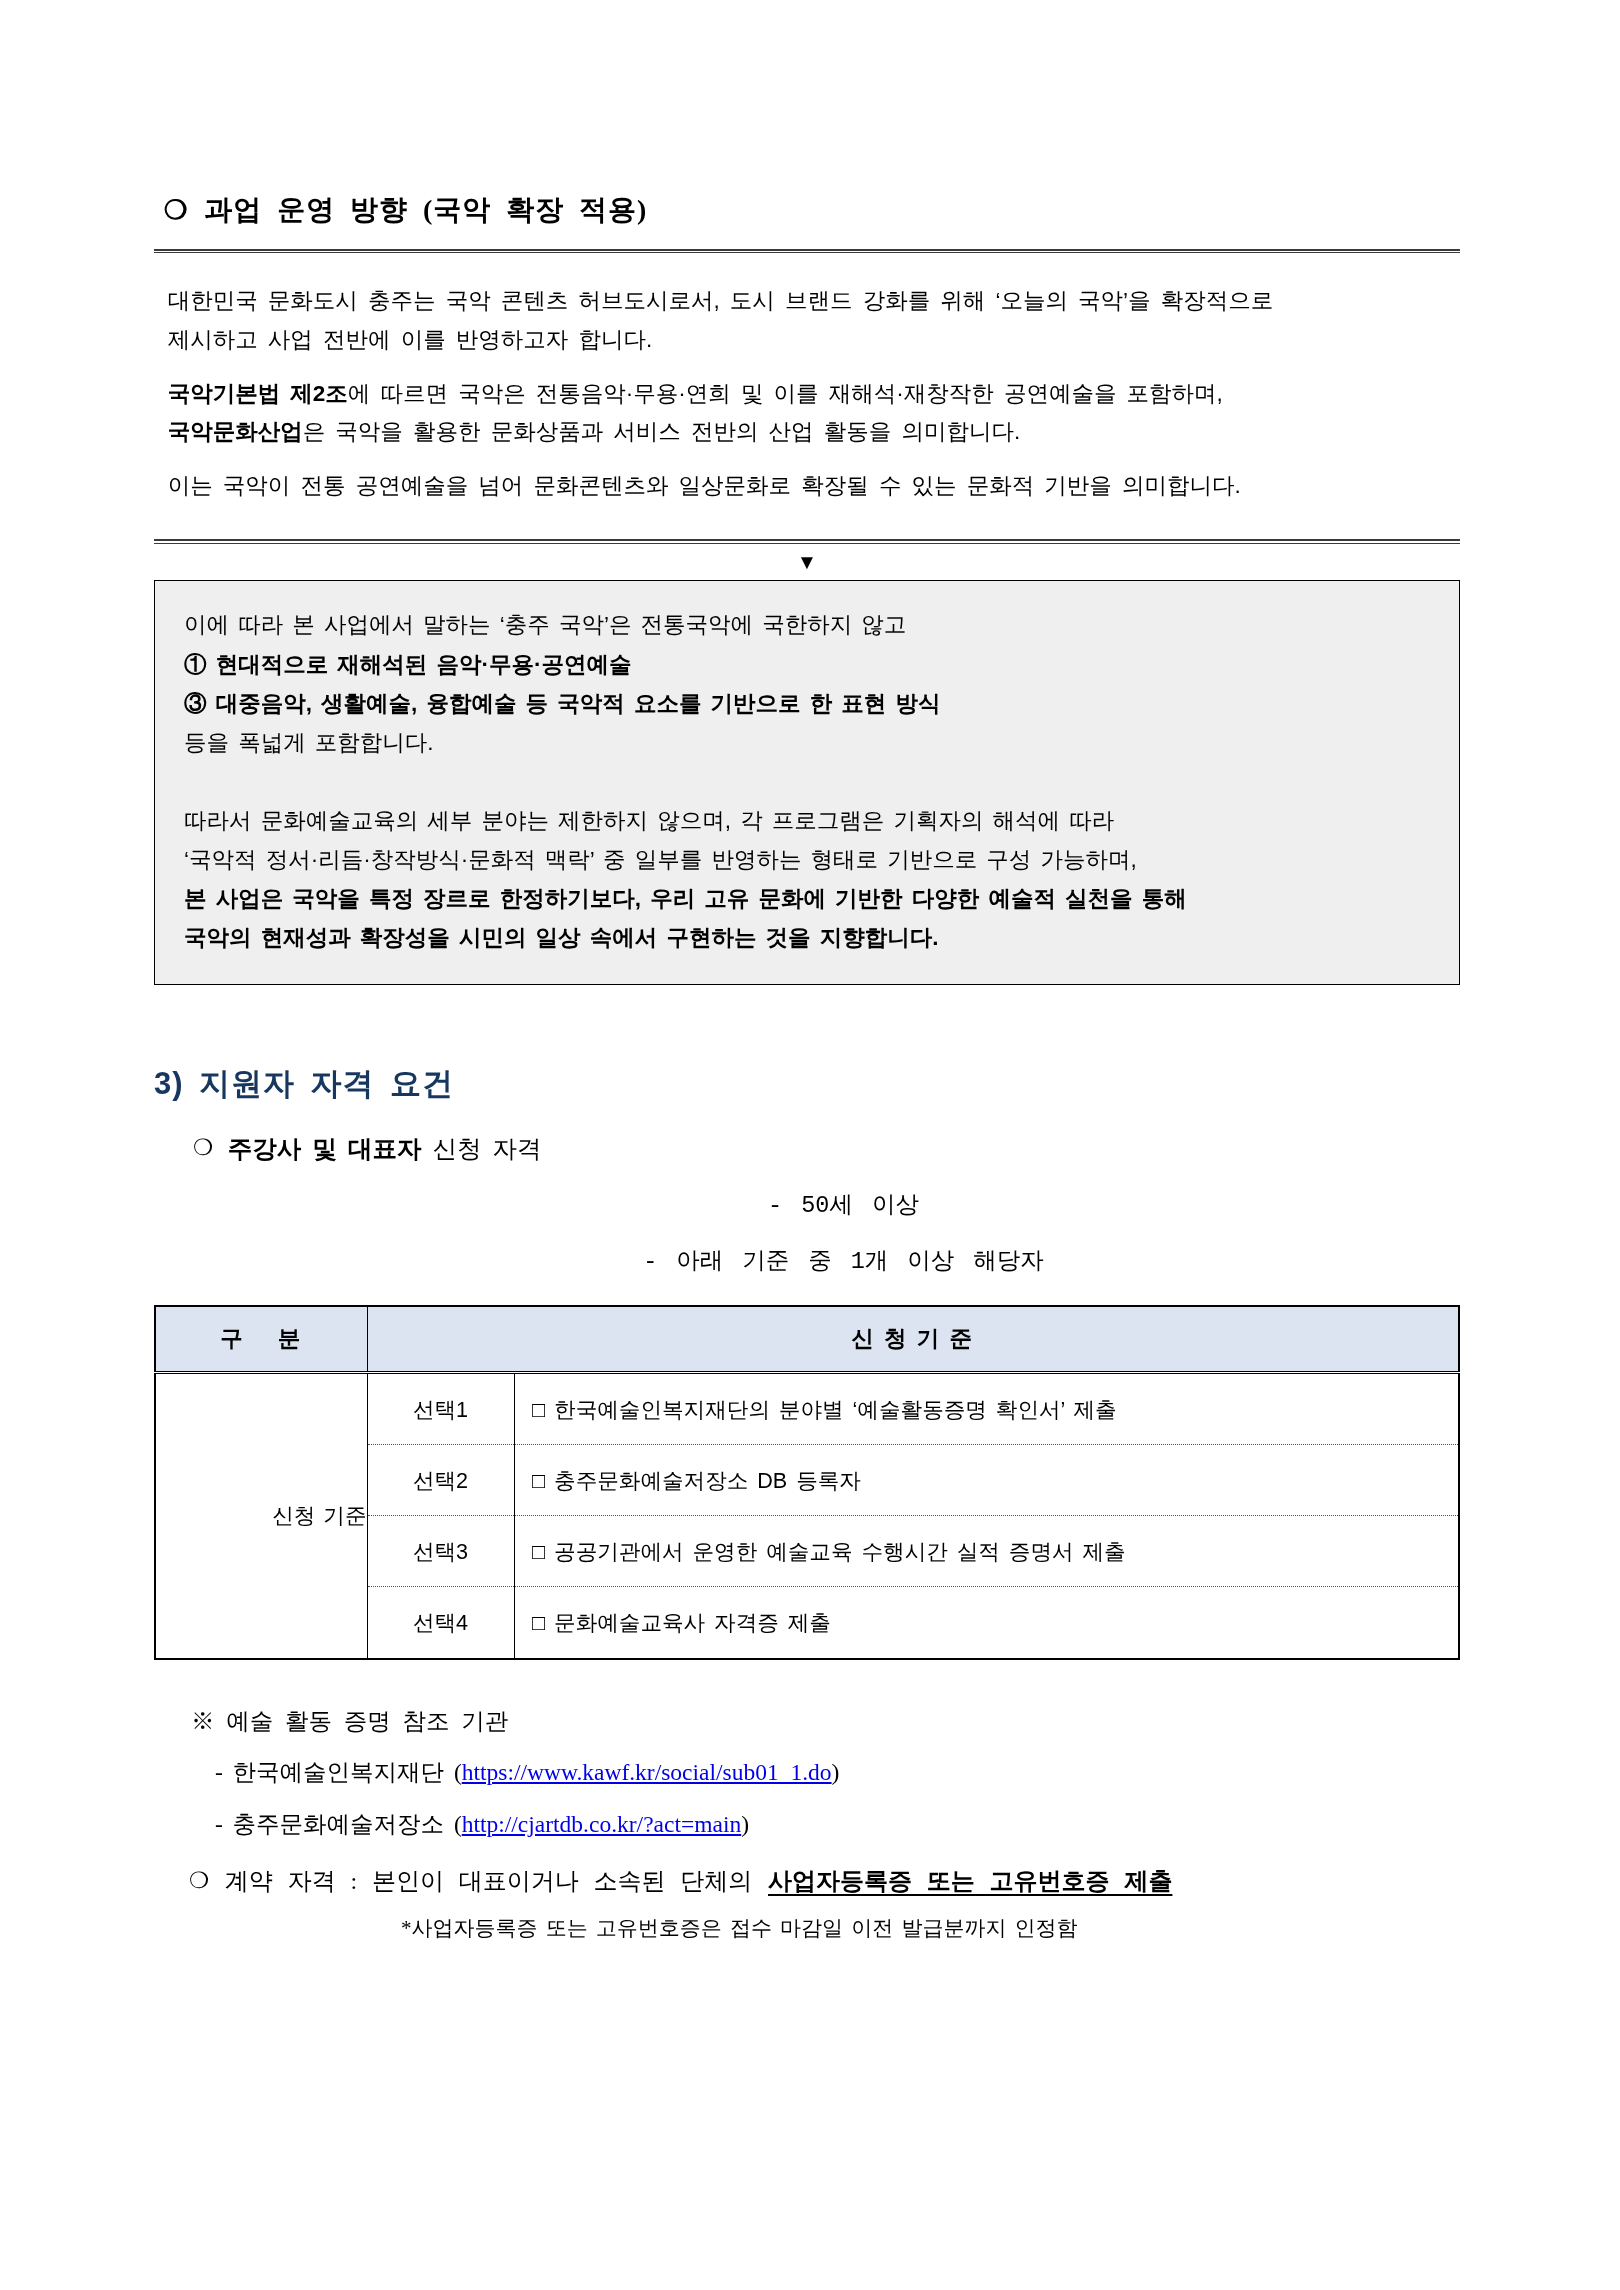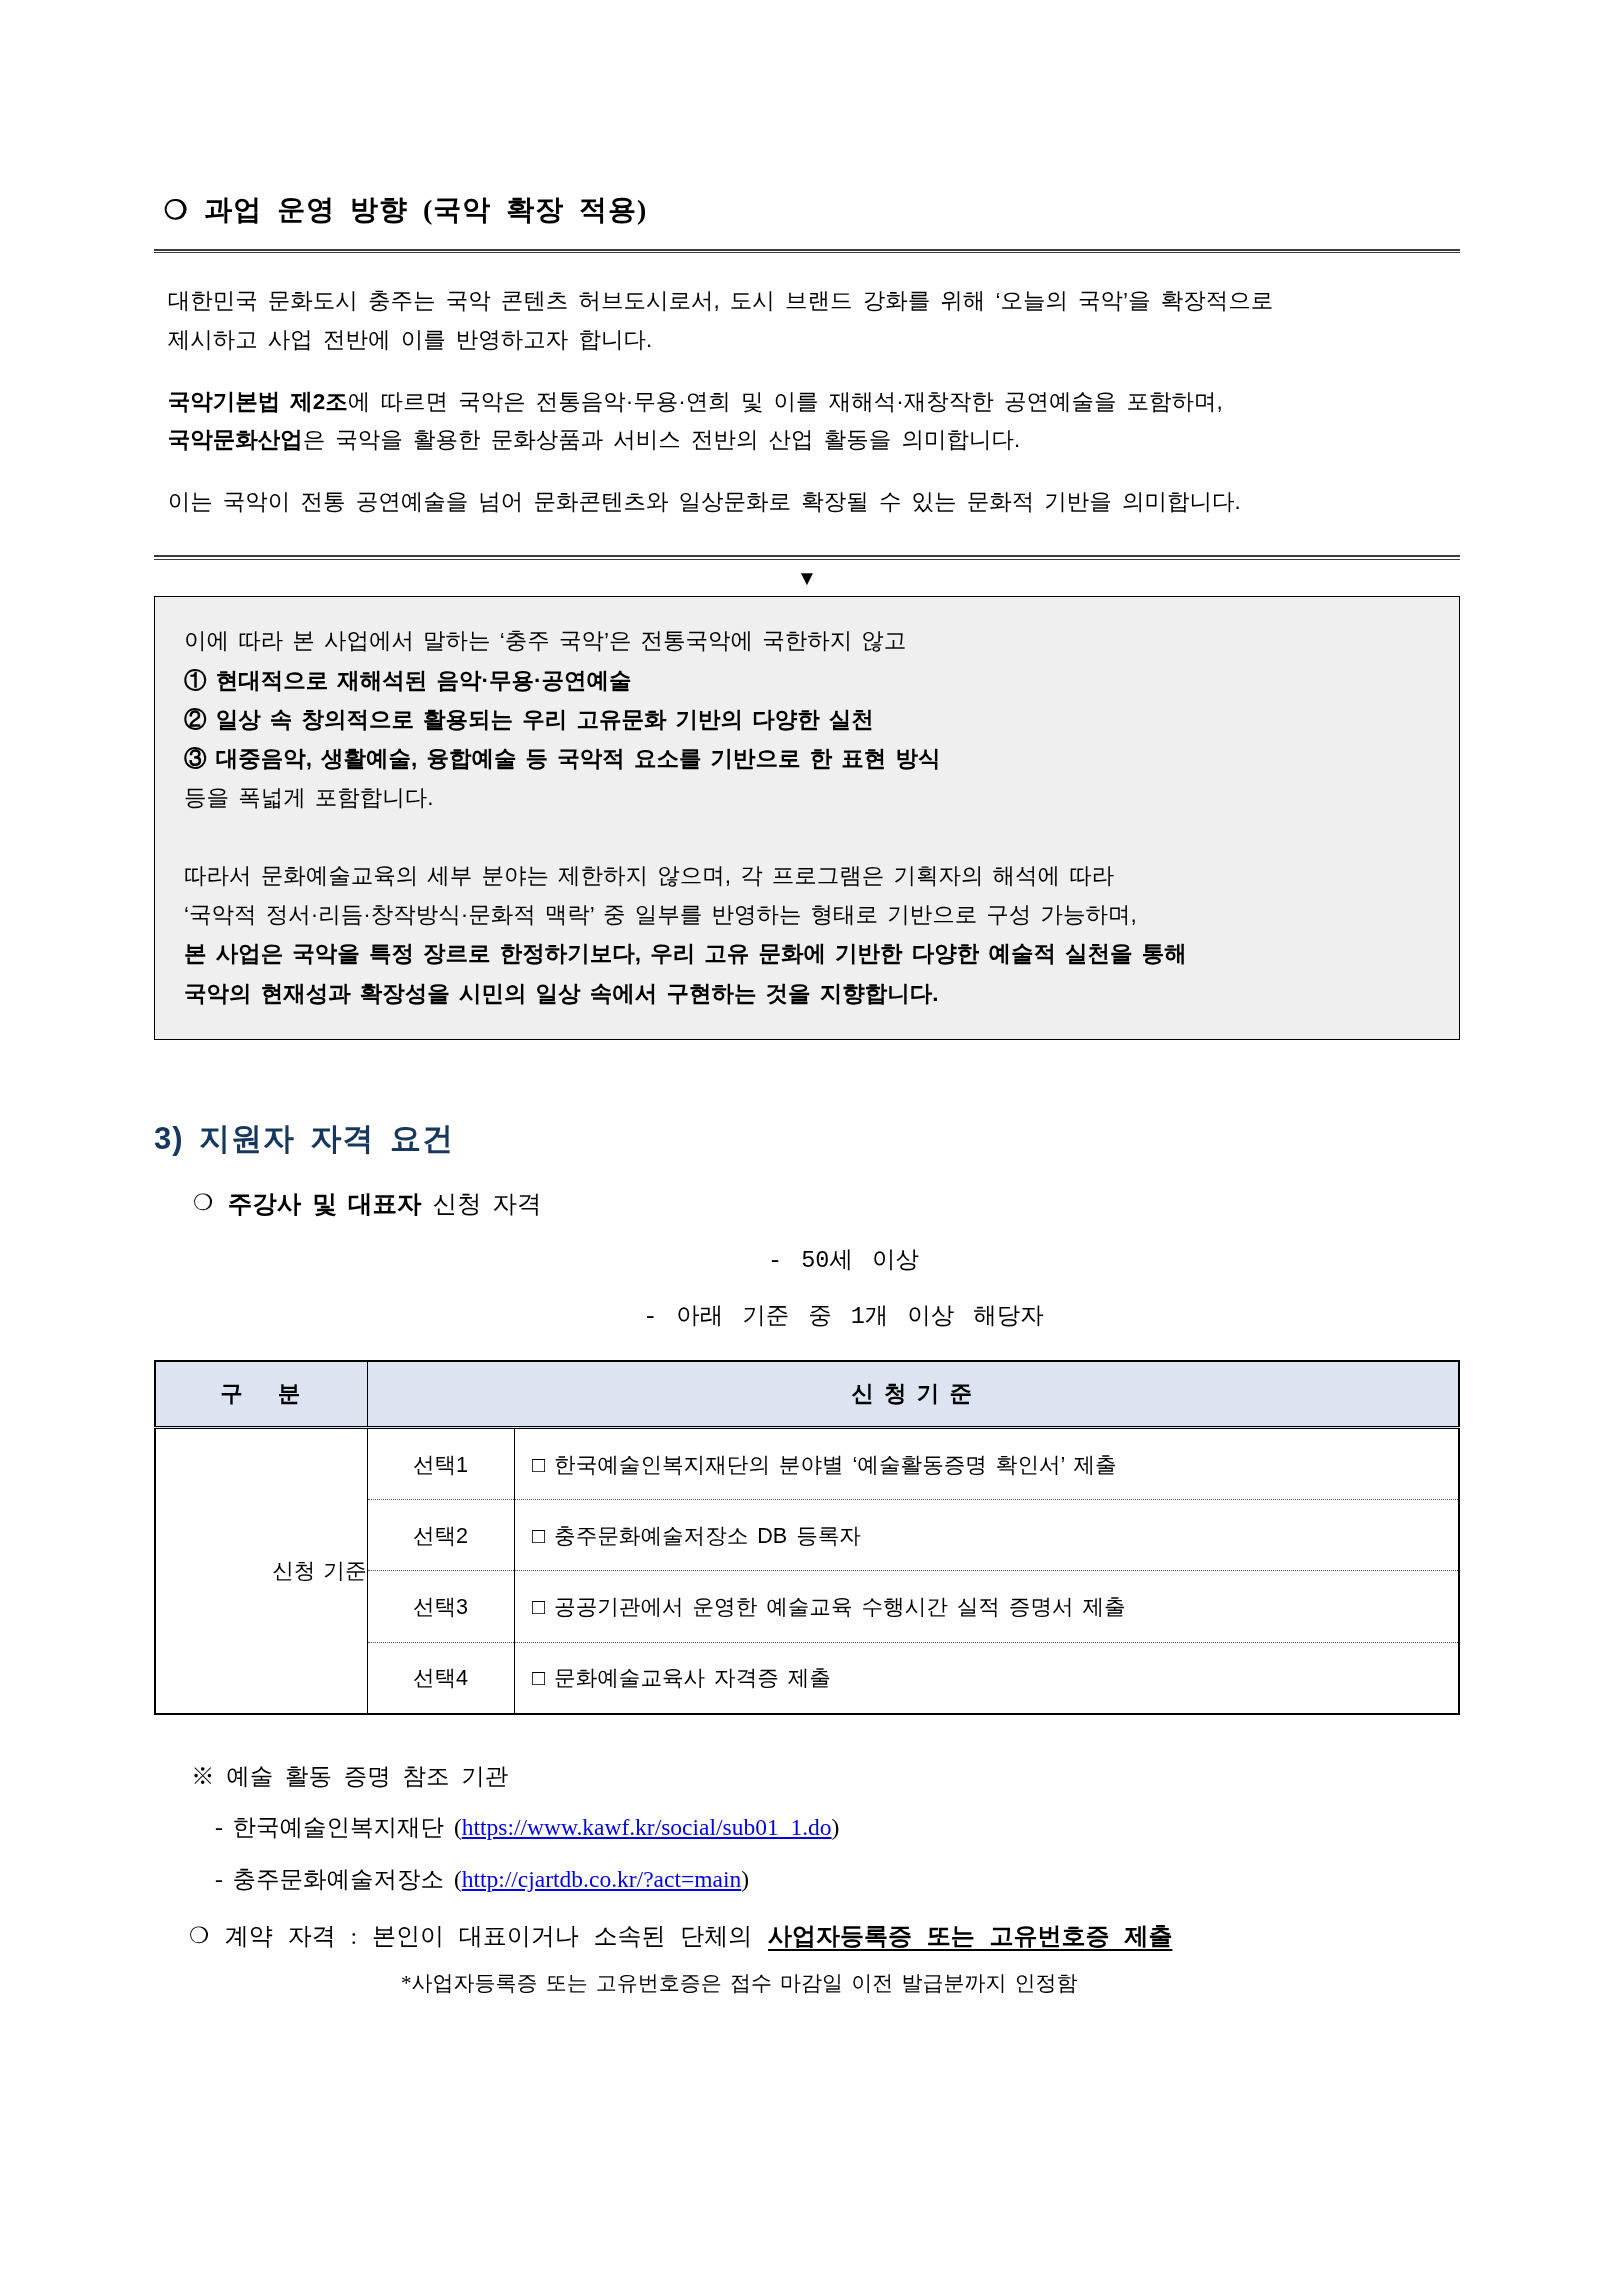--- a/index.html
+++ b/index.html
@@ -23,21 +23,21 @@
     margin-bottom:19.6px;
   }
   .bullet-circle { font-size:26.5px; font-weight:700; line-height:1; }
   
   .rule-double {
     height:4.9px;
     border-top:2px solid #3b3b3b;
     border-bottom:1px solid #3b3b3b;
   }
   
-  .paragraph { padding-left:13.7px; margin-top:24px; }
+  .paragraph { padding-left:13.7px; margin-top:16px; }
   .body-line {
     font-size:22.5px; line-height:1.7;
     word-spacing:3.9px; color:#000;
   }
   .body-line b { font-weight:700; }
   .first-para { margin-top:29px; }
   .pre-rule { margin-bottom:33px; }
   
   .arrow-row { text-align:center; font-size:20.6px; line-height:1; margin:8.8px 0 6.9px; }
   
@@ -143,21 +143,20 @@
 
   <div class="rule-double"></div>
 
   <div class="arrow-row">
     <span>▼</span>
   </div>
 
   <div class="highlight-box">
     <div class="box-line">이에 따라 본 사업에서 말하는 ‘충주 국악’은 전통국악에 국한하지 않고</div>
     <div class="box-line bold">① 현대적으로 재해석된 음악·무용·공연예술</div>
-    <div class="box-line bold">② 일상 속 창의적으로 활용되는 우리 고유문화 기반의 다양한 실천</div>
     <div class="box-line bold">③ 대중음악, 생활예술, 융합예술 등 국악적 요소를 기반으로 한 표현 방식</div>
     <div class="box-line">등을 폭넓게 포함합니다.</div>
     <div class="box-gap"></div>
     <div class="box-line">따라서 문화예술교육의 세부 분야는 제한하지 않으며, 각 프로그램은 기획자의 해석에 따라</div>
     <div class="box-line">‘국악적 정서·리듬·창작방식·문화적 맥락’ 중 일부를 반영하는 형태로 기반으로 구성 가능하며,</div>
     <div class="box-line bold">본 사업은 국악을 특정 장르로 한정하기보다, 우리 고유 문화에 기반한 다양한 예술적 실천을 통해</div>
     <div class="box-line bold">국악의 현재성과 확장성을 시민의 일상 속에서 구현하는 것을 지향합니다.</div>
   </div>
 
   <h2 class="sec-heading">3) 지원자 자격 요건</h2>

